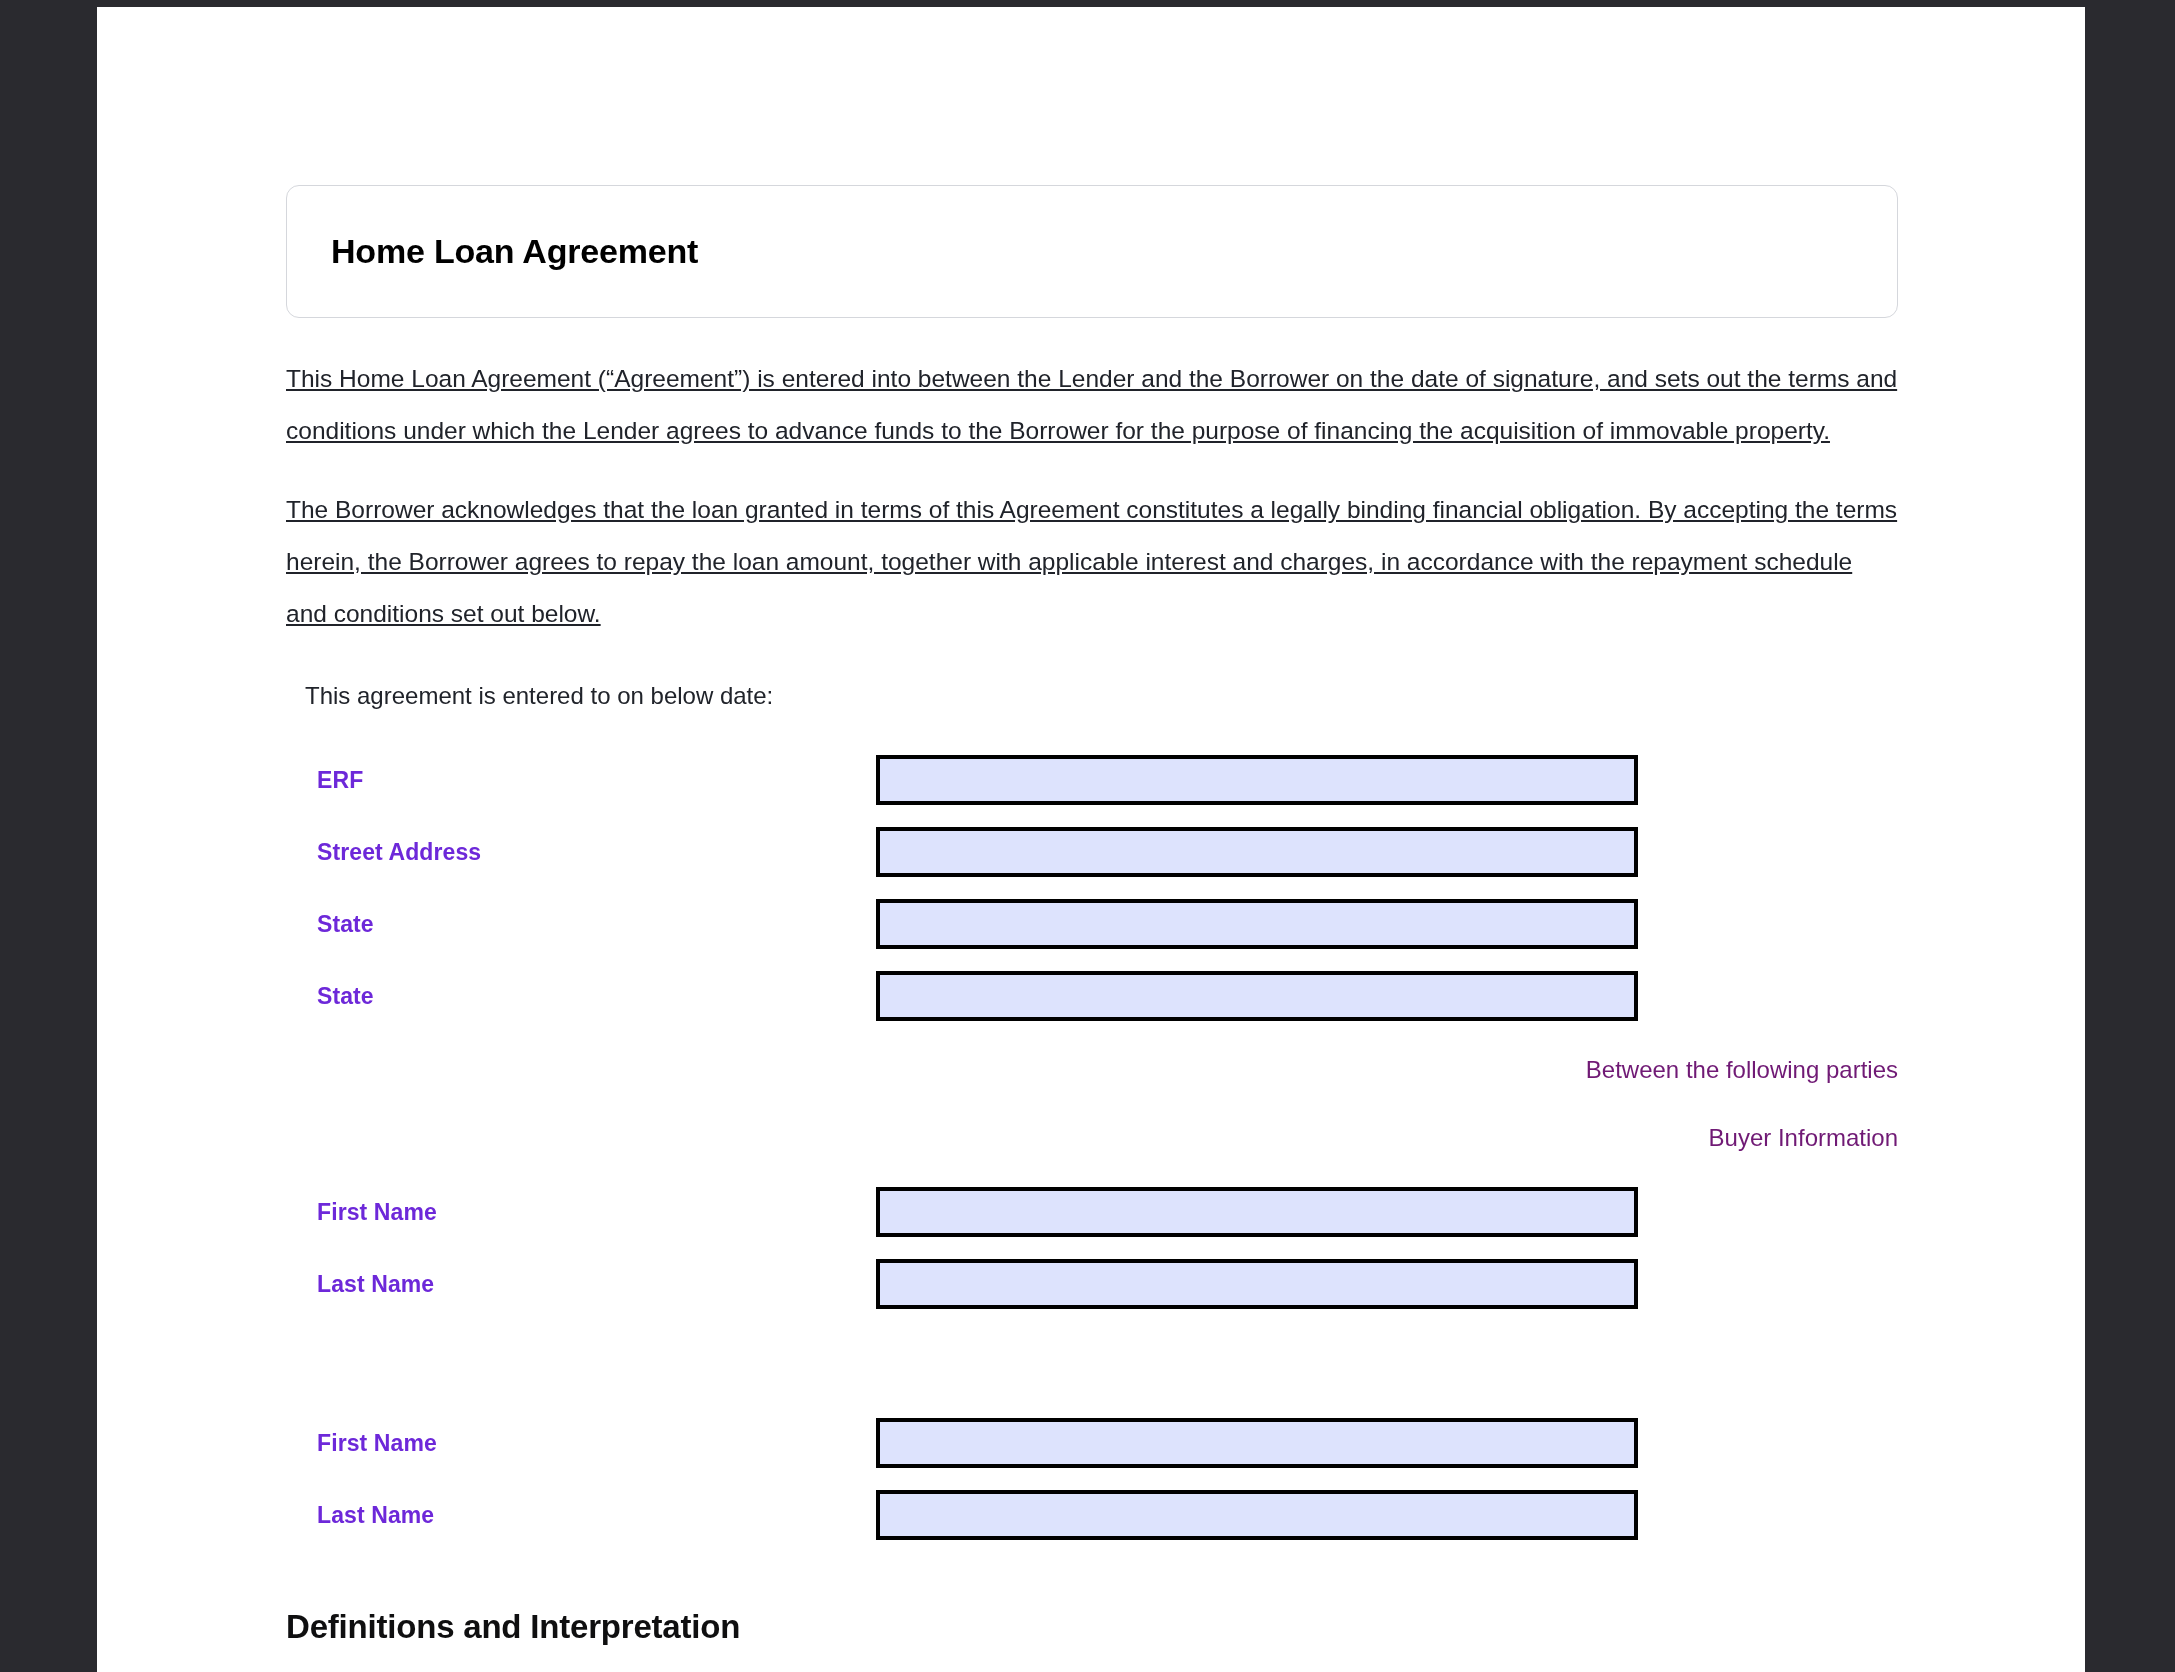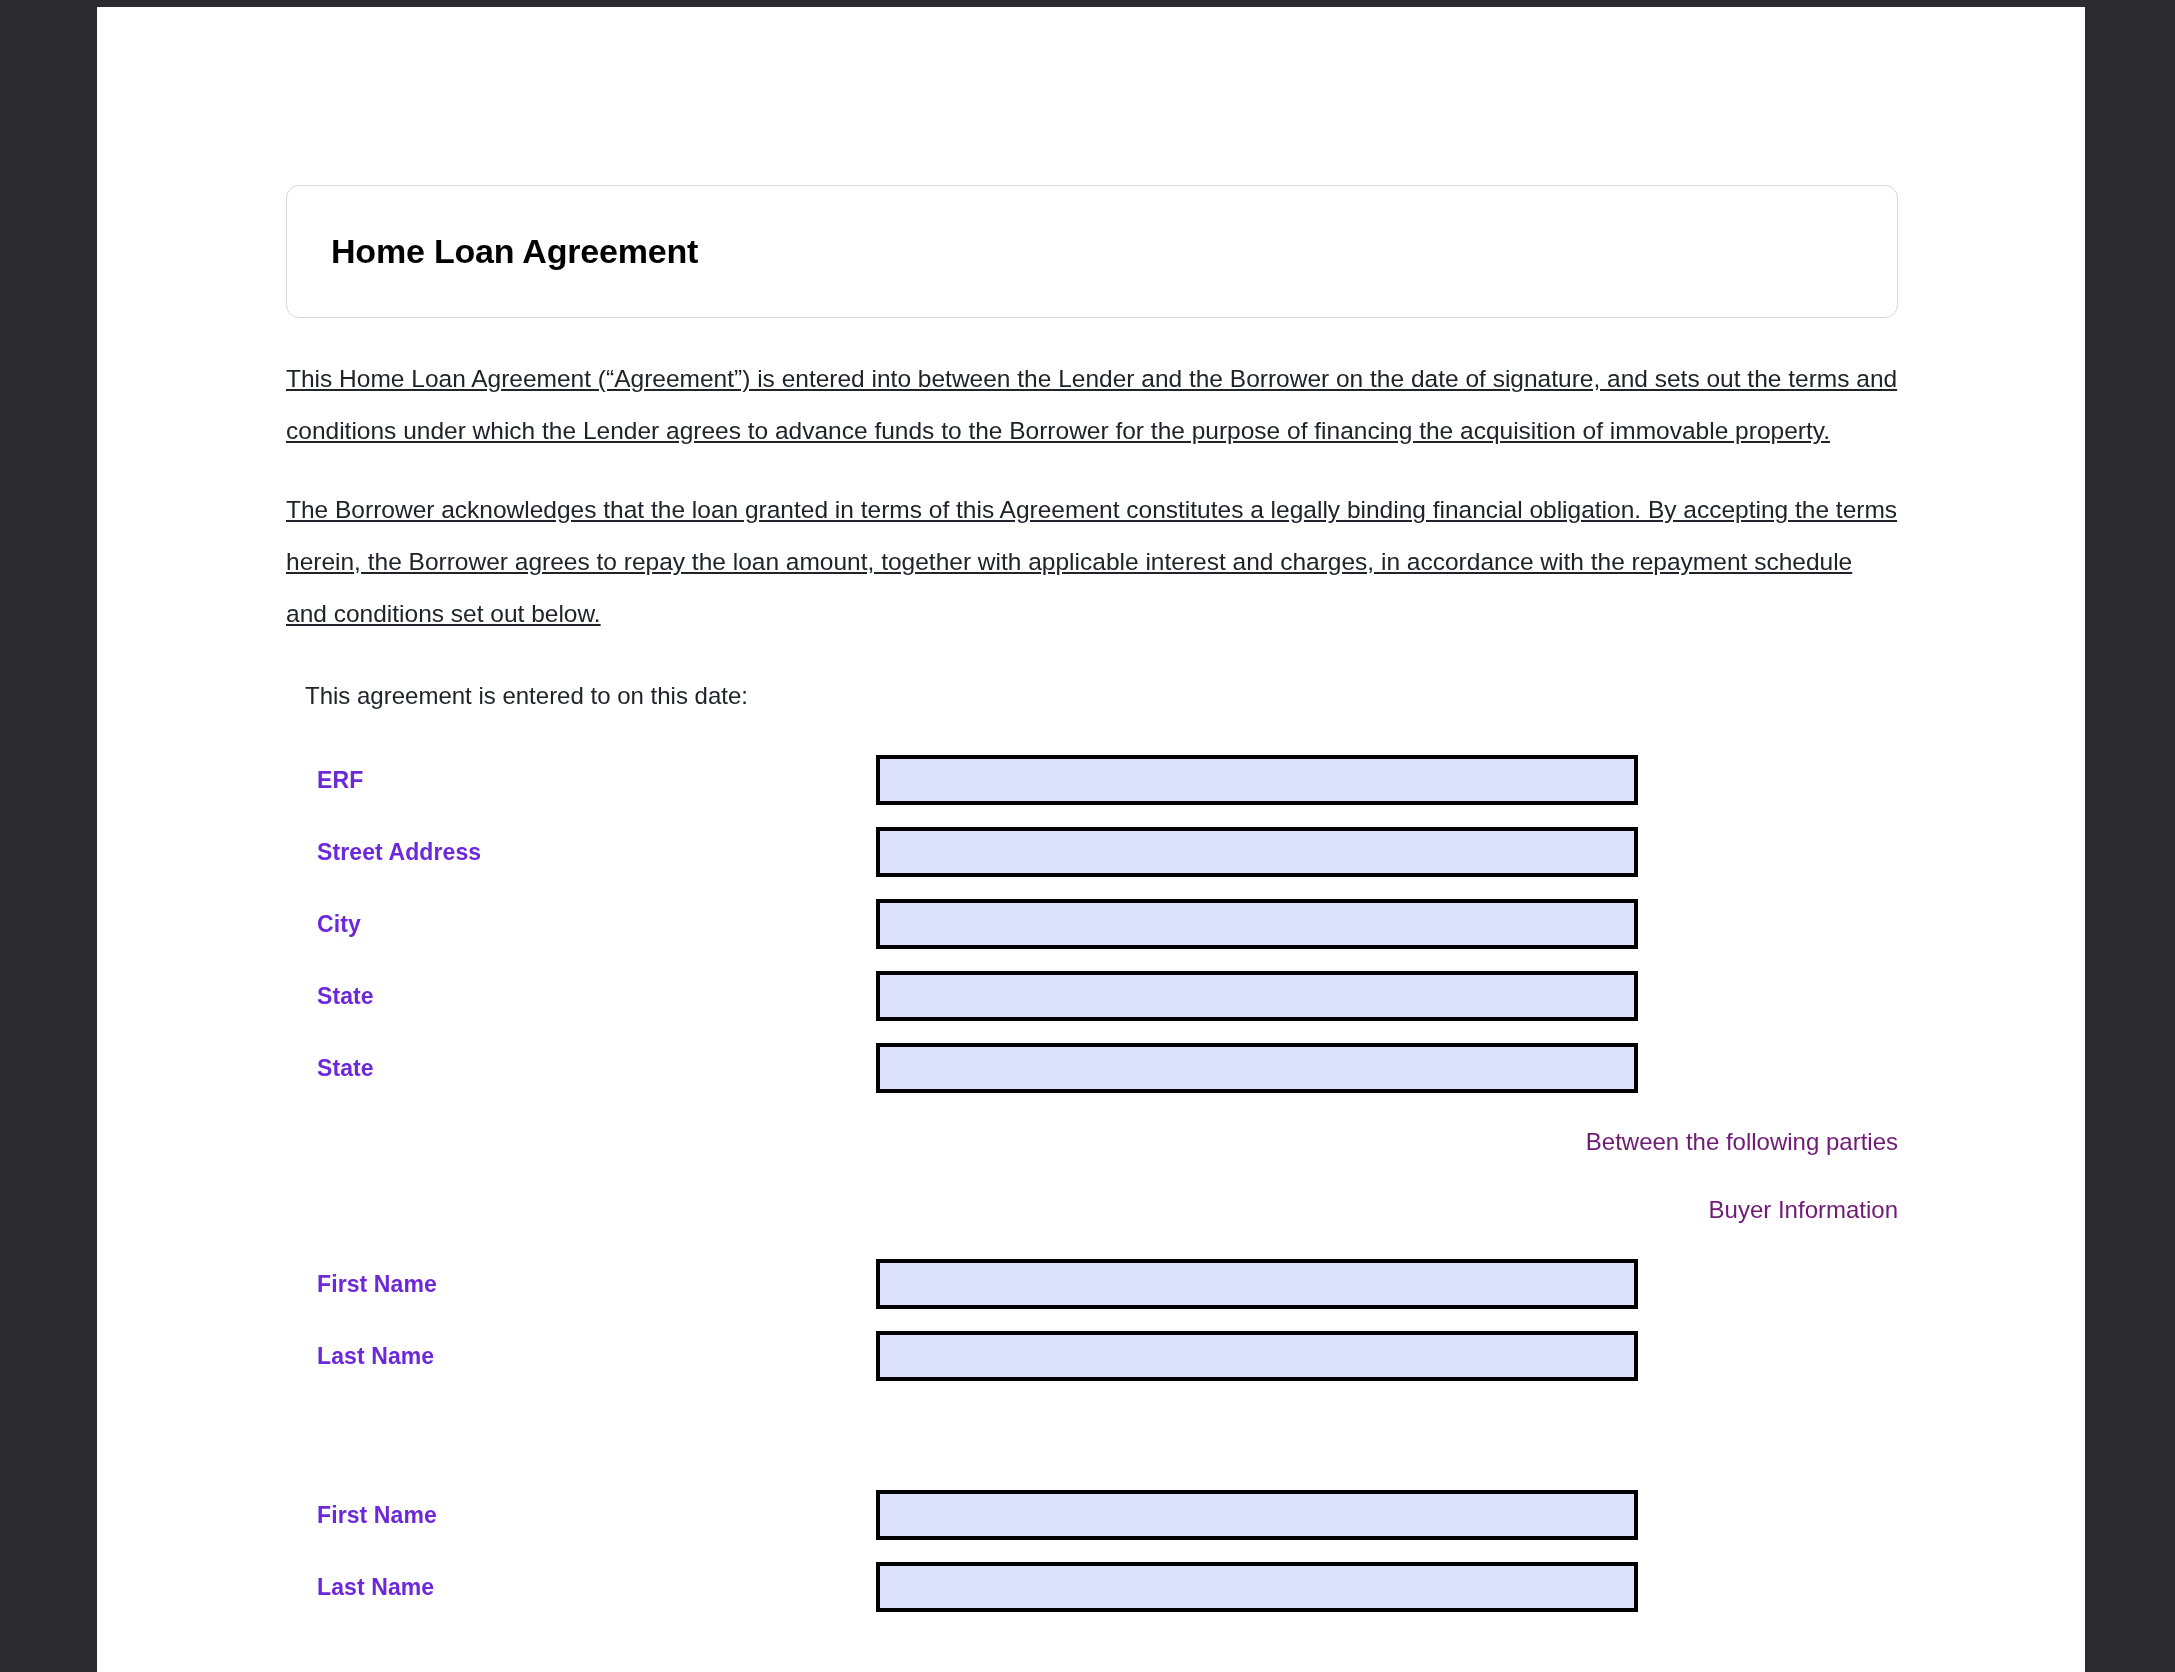--- a/index.html
+++ b/index.html
@@ -153,38 +153,34 @@
 
       <div class="title-card">
         <h1>Home Loan Agreement</h1>
       </div>
 
       <p class="para">This Home Loan Agreement (“Agreement”) is entered into between the Lender and the Borrower on the date of signature, and sets out the terms and conditions under which the Lender agrees to advance funds to the Borrower for the purpose of financing the acquisition of immovable property.</p>
       <p class="para">The Borrower acknowledges that the loan granted in terms of this Agreement constitutes a legally binding financial obligation. By accepting the terms herein, the Borrower agrees to repay the loan amount, together with applicable interest and charges, in accordance with the repayment schedule and conditions set out below.</p>
 
       <div class="form-block">
 
-        <div class="lead-line">This agreement is entered to on this date:</div>
+        <div class="lead-line">This agreement is entered to on below date:</div>
 
         <div>
 
           <div class="field-row">
             <div class="field-label">ERF</div>
             <input class="field-input" type="text" value="" style="">
           </div>
 
           <div class="field-row">
             <div class="field-label">Street Address</div>
             <input class="field-input" type="text" value="" style="">
           </div>
 
-          <div class="field-row">
-            <div class="field-label">City</div>
-            <input class="field-input" type="text" value="" style="">
-          </div>
 
           <div class="field-row">
             <div class="field-label">State</div>
             <input class="field-input" type="text" value="" style="">
           </div>
 
           <div class="field-row">
             <div class="field-label">State</div>
             <input class="field-input" type="text" value="" style="">
           </div>

